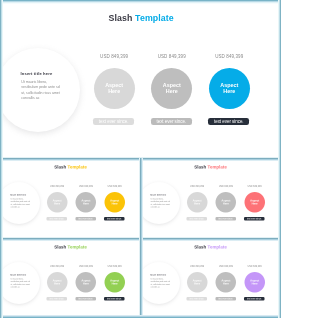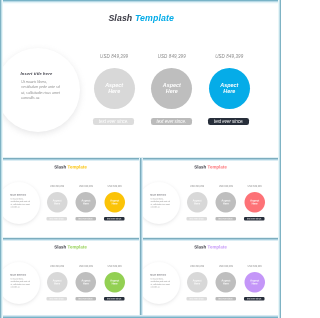--- a/index.html
+++ b/index.html
@@ -44,21 +44,21 @@
   .circ>span{display:block;line-height:6.5px;}
   .btn{position:absolute;top:115.6px;left:8.9px;width:41.4px;height:7.6px;border-radius:2.2px;
        box-sizing:border-box;color:#fff;display:flex;align-items:center;justify-content:center;
        white-space:nowrap;font-size:4.5px;letter-spacing:-0.04px;line-height:5px;}
 </style>
 </head>
 <body>
 
 <div id="frame">
   <div id="slides-host">
-      <div class="slidewrap" style="left: 1.6px; top: 1.6px; width: 277.8px; height: 155.6px; font-style: italic;">
+      <div class="slidewrap" style="left: 1.6px; top: 1.6px; width: 277.8px; height: 155.6px;">
   <div class="slide" style="transform: scale(1);">
     <div class="title"><span class="t-dark">Slash</span> <span class="t-accent" style="color: rgb(5, 172, 232);">Template</span></div>
     <div class="bigcircle"></div>
     <div class="lead">Insert title here</div>
     <div class="bodytext"><span>Ut mauris libero,</span><br><span>vestibulum pede ante sd</span><br><span>ut, sollicitudin risus amet</span><br><span>convallis ac</span></div>
     <div class="cols">
             <div class="col" style="left: 82.1px;">
               <div class="usd">USD 849,399</div>
               <div class="circ" style="background: rgb(216, 216, 216);">
                 <span>Aspect</span>

